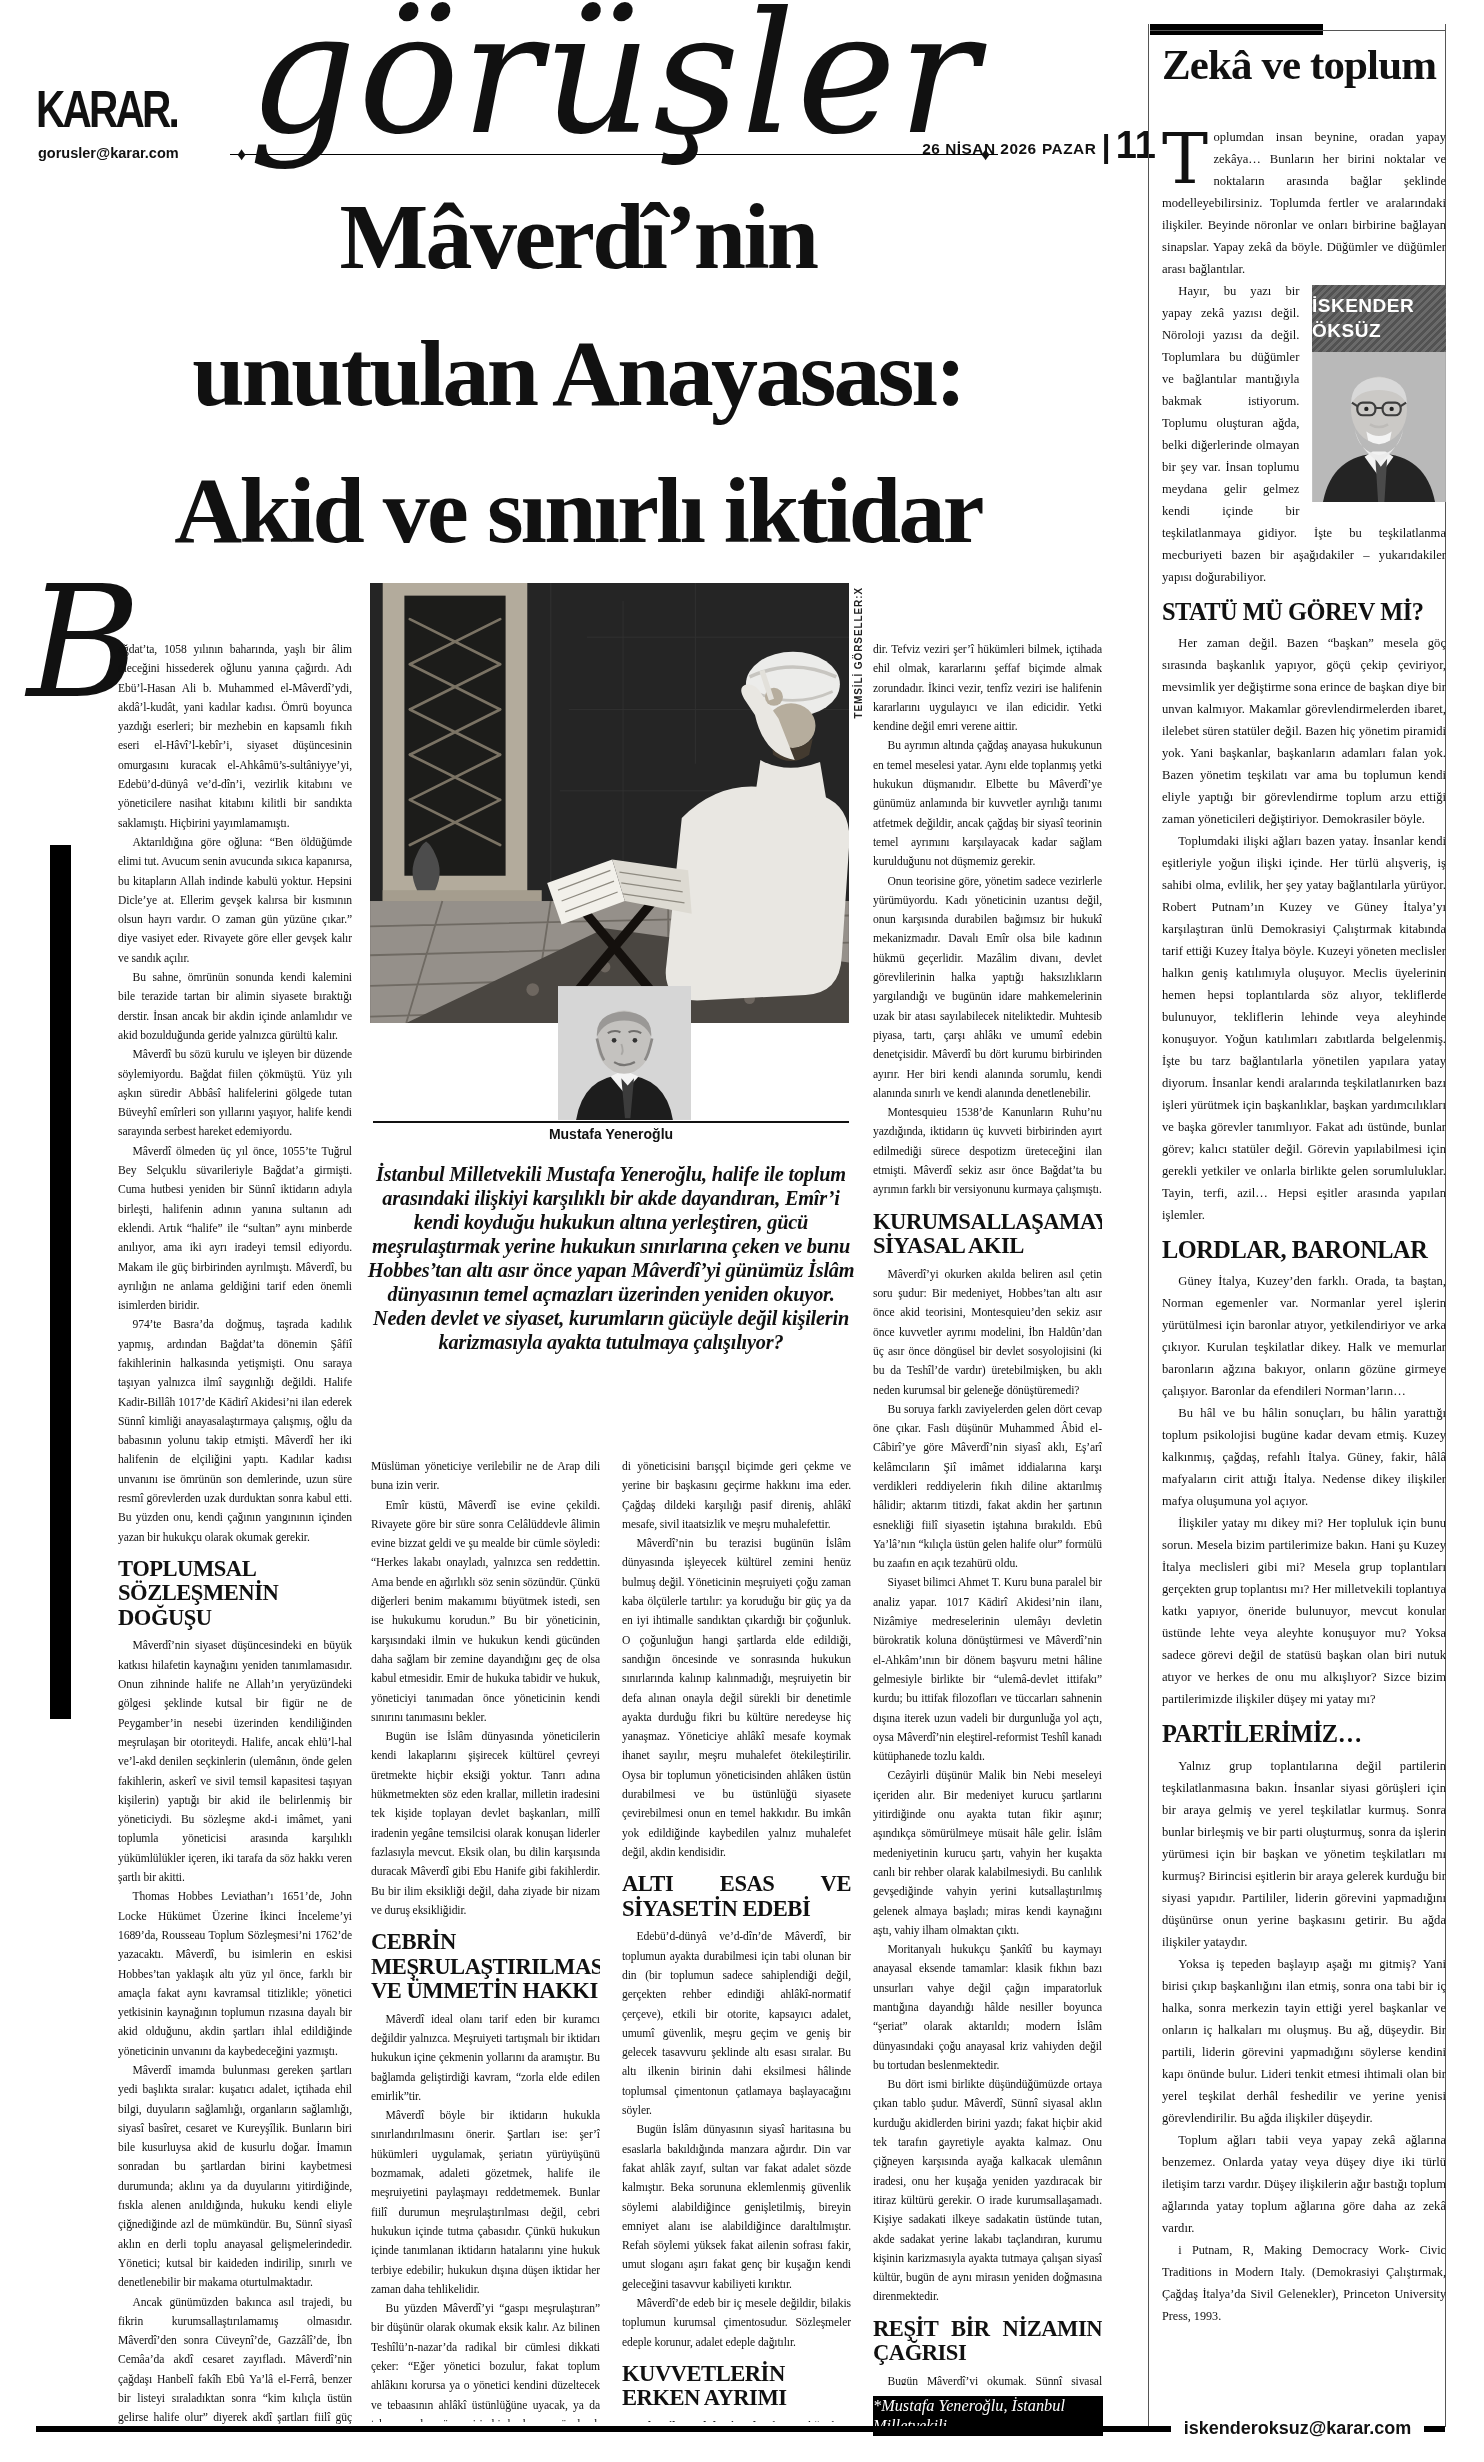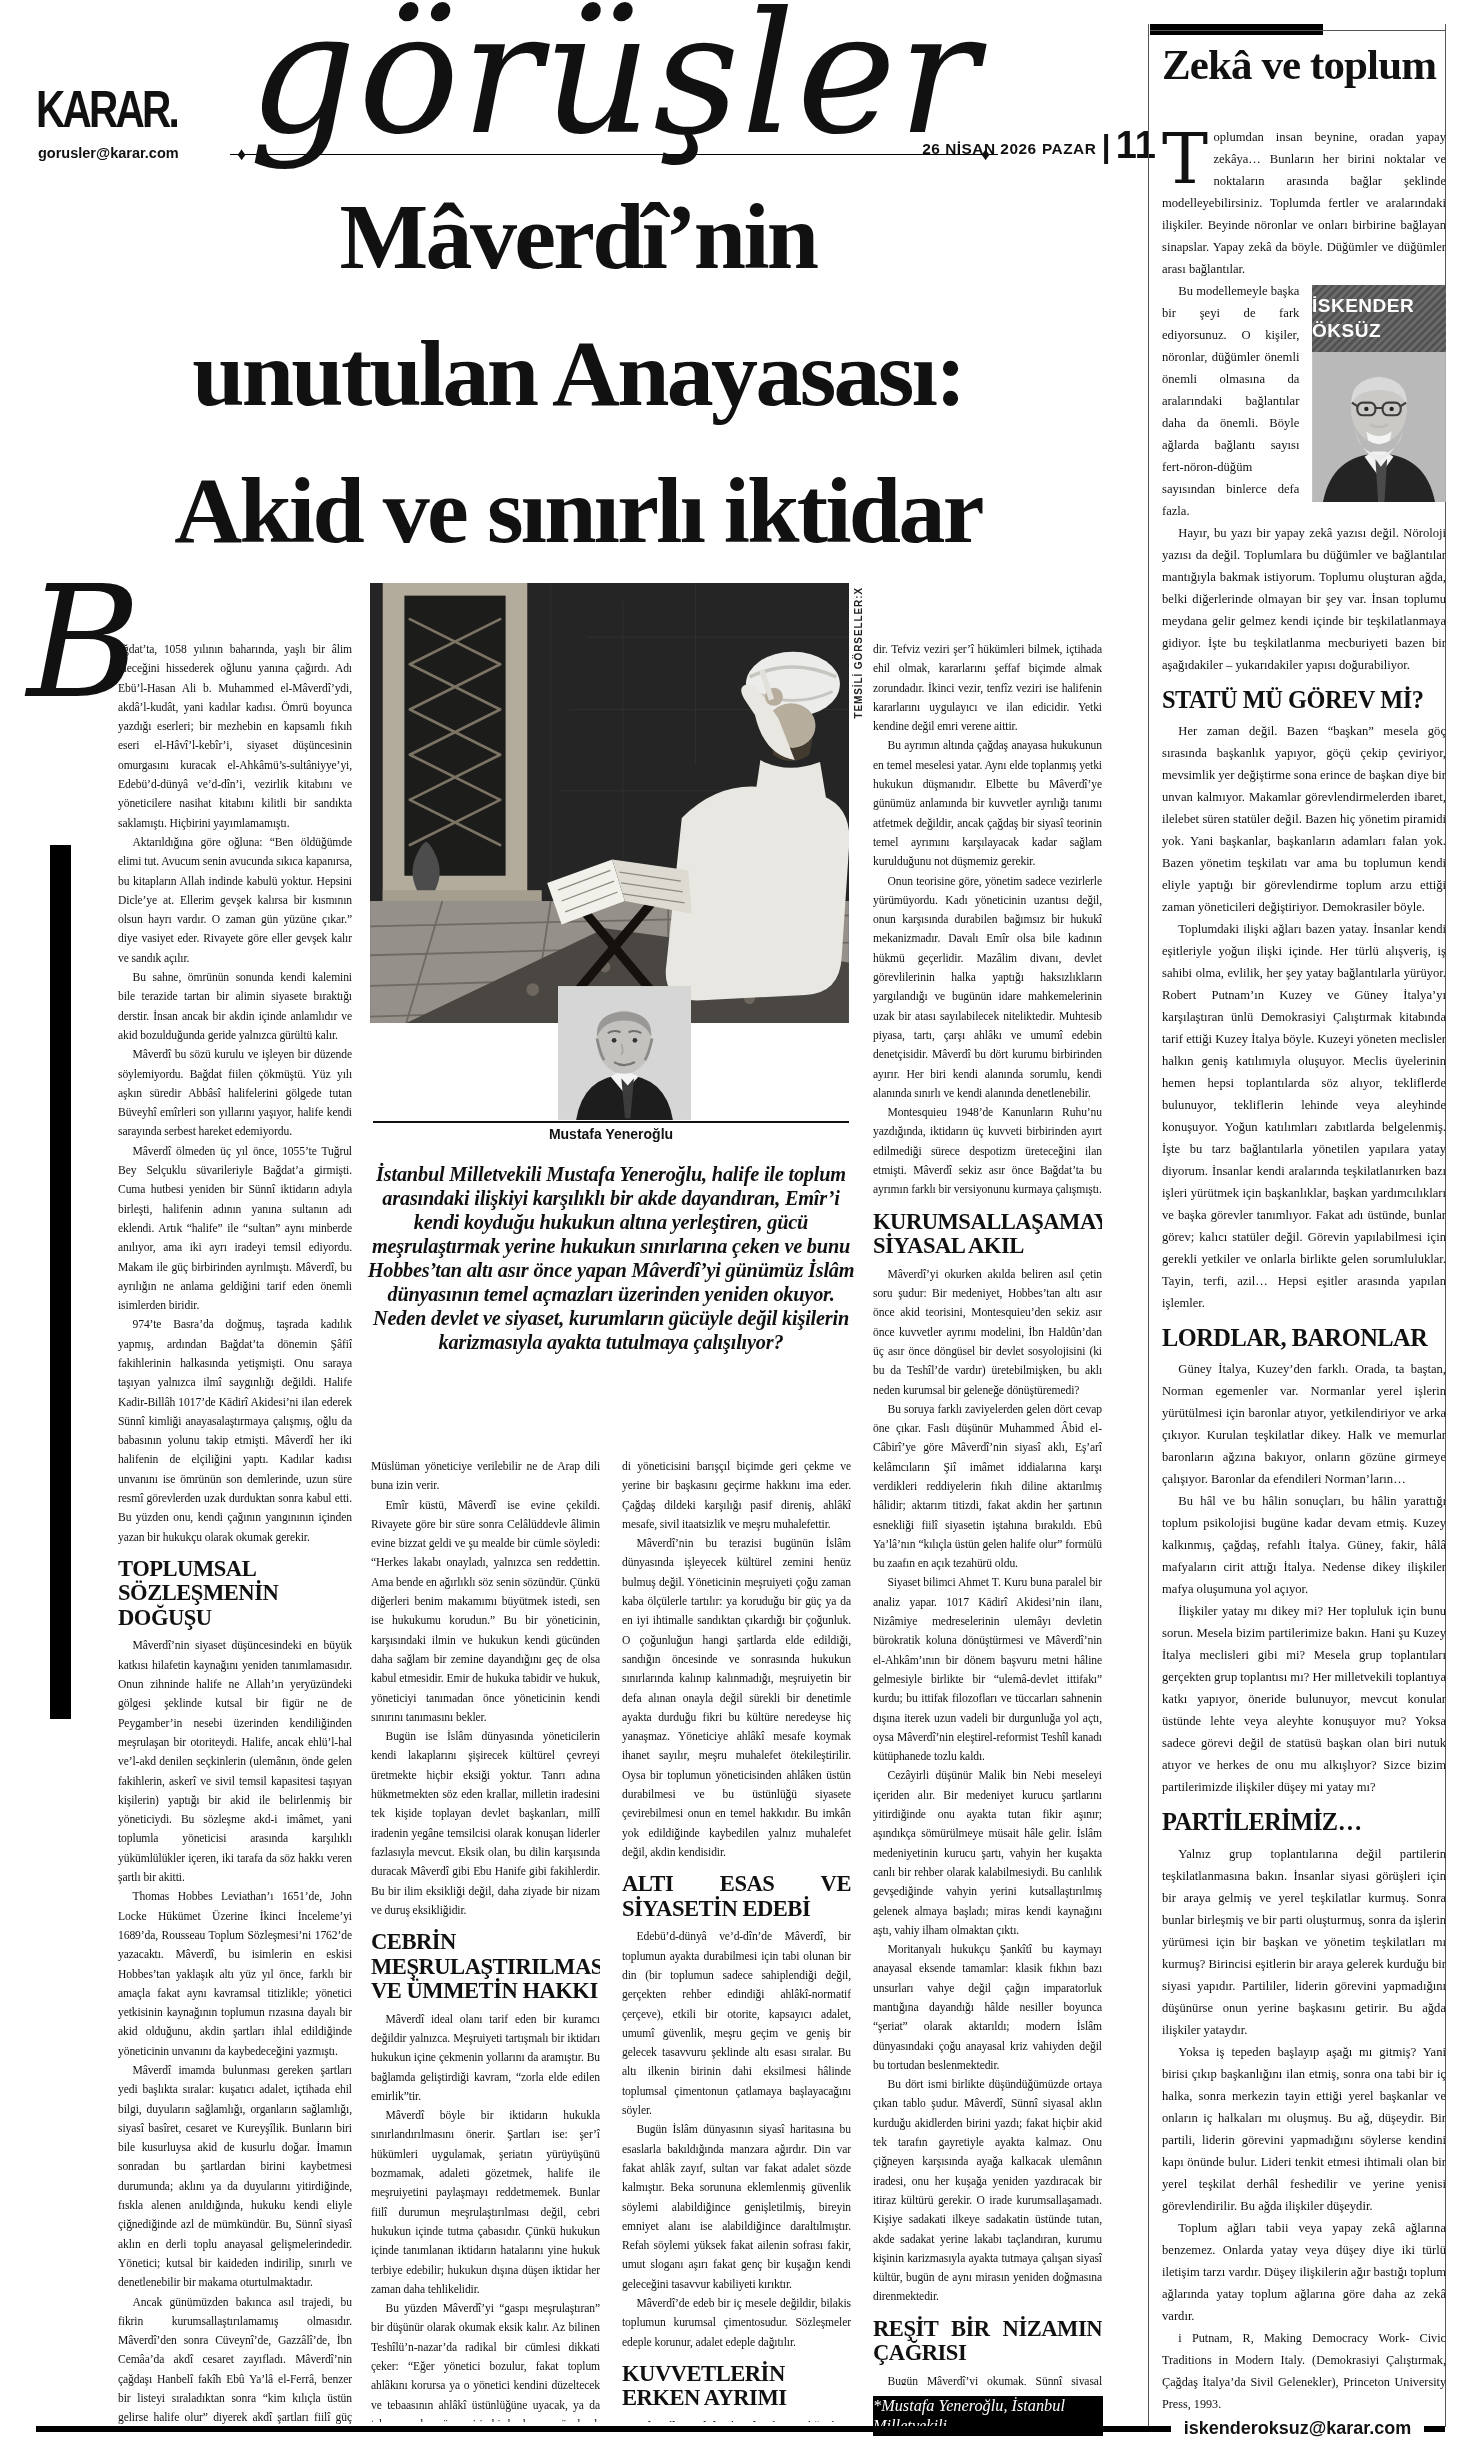--- a/index.html
+++ b/index.html
@@ -133,21 +133,21 @@
       <p class="">Edebü’d-dünyâ ve’d-dîn’de Mâverdî, bir toplumun ayakta durabilmesi için tabi olunan bir din (bir toplumun sadece sahiplendiği değil, gerçekten rehber edindiği ahlâkî-normatif çerçeve), etkili bir otorite, kapsayıcı adalet, umumî güvenlik, meşru geçim ve geniş bir gelecek tasavvuru şeklinde altı esası sıralar. Bu altı ilkenin birinin dahi eksilmesi hâlinde toplumsal çimentonun çatlamaya başlayacağını söyler.</p>
       <p class="">Bugün İslâm dünyasının siyasî haritasına bu esaslarla bakıldığında manzara ağırdır. Din var fakat ahlâk zayıf, sultan var fakat adalet sözde kalmıştır. Beka sorununa eklemlenmiş güvenlik söylemi alabildiğince genişletilmiş, bireyin emniyet alanı ise alabildiğince daraltılmıştır. Refah söylemi yüksek fakat ailenin sofrası fakir, umut sloganı aşırı fakat genç bir kuşağın kendi geleceğini tasavvur kabiliyeti kırıktır.</p>
       <p class="">Mâverdî’de edeb bir iç mesele değildir, bilakis toplumun kurumsal çimentosudur. Sözleşmeler edeple korunur, adalet edeple dağıtılır.</p>
       <h3 class="sub">KUVVETLERİN ERKEN AYRIMI</h3>
       <p class="">Mâverdî, Kavânînü’l-vizâre’de vezirliği ikiye ayırır: vezâret-i tefvîz ve vezâret-i tenfîz. İlki, halifenin geniş yetkili temsilcisidir; atama yapabilir, ferman çıkarabilir, özerk karar alabilir. Fakat bu yetki bedelsiz değil-</p>
     </div>
   <div id="col4" class="abs bodycol">
       <p class="noind ">dir. Tefviz veziri şer’î hükümleri bilmek, içtihada ehil olmak, kararlarını şeffaf biçimde almak zorundadır. İkinci vezir, tenfîz veziri ise halifenin kararlarını uygulayıcı ve ilan edicidir. Yetki kendine değil emri verene aittir.</p>
       <p class="">Bu ayrımın altında çağdaş anayasa hukukunun en temel meselesi yatar. Aynı elde toplanmış yetki hukukun düşmanıdır. Elbette bu Mâverdî’ye günümüz anlamında bir kuvvetler ayrılığı tanımı atfetmek değildir, ancak çağdaş bir siyasî teorinin temel ayrımını karşılayacak kadar sağlam kurulduğunu not düşmemiz gerekir.</p>
       <p class="">Onun teorisine göre, yönetim sadece vezirlerle yürümüyordu. Kadı yöneticinin uzantısı değil, onun karşısında durabilen bağımsız bir hukukî mekanizmadır. Davalı Emîr olsa bile kadının hükmü geçerlidir. Mazâlim divanı, devlet görevlilerinin halka yaptığı haksızlıkların yargılandığı ve bugünün idare mahkemelerinin uzak bir atası sayılabilecek niteliktedir. Muhtesib piyasa, tartı, çarşı ahlâkı ve umumî edebin denetçisidir. Mâverdî bu dört kurumu birbirinden ayırır. Her biri kendi alanında sorumlu, kendi alanında sınırlı ve kendi alanında denetlenebilir.</p>
-      <p class="">Montesquieu 1948’de Kanunların Ruhu’nu yazdığında, iktidarın üç kuvveti birbirinden ayırt edilmediği sürece despotizm üreteceğini ilan etmişti. Mâverdî sekiz asır önce Bağdat’ta bu ayrımın farklı bir versiyonunu kurmaya çalışmıştı.</p>
+      <p class="">Montesquieu 1538’de Kanunların Ruhu’nu yazdığında, iktidarın üç kuvveti birbirinden ayırt edilmediği sürece despotizm üreteceğini ilan etmişti. Mâverdî sekiz asır önce Bağdat’ta bu ayrımın farklı bir versiyonunu kurmaya çalışmıştı.</p>
       <h3 class="sub">KURUMSALLAŞAMAYAN SİYASAL AKIL</h3>
       <p class="">Mâverdî’yi okurken akılda beliren asıl çetin soru şudur: Bir medeniyet, Hobbes’tan altı asır önce akid teorisini, Montesquieu’den sekiz asır önce kuvvetler ayrımı modelini, İbn Haldûn’dan üç asır önce döngüsel bir devlet sosyolojisini (ki bu da Teshîl’de vardır) üretebilmişken, bu aklı neden kurumsal bir geleneğe dönüştüremedi?</p>
       <p class="">Bu soruya farklı zaviyelerden gelen dört cevap öne çıkar. Faslı düşünür Muhammed Âbid el-Câbirî’ye göre Mâverdî’nin siyasî aklı, Eş’arî kelâmcıların Şiî imâmet iddialarına karşı verdikleri reddiyelerin fıkıh diline aktarılmış hâlidir; aktarım titizdi, fakat akdin her şartının esnekliği fiilî siyasetin iştahına bırakıldı. Ebû Ya’lâ’nın “kılıçla üstün gelen halife olur” formülü bu zaafın en açık tezahürü oldu.</p>
       <p class="">Siyaset bilimci Ahmet T. Kuru buna paralel bir analiz yapar. 1017 Kādirî Akidesi’nin ilanı, Nizâmiye medreselerinin ulemâyı devletin bürokratik koluna dönüştürmesi ve Mâverdî’nin el-Ahkâm’ının bir dönem başvuru metni hâline gelmesiyle birlikte bir “ulemâ-devlet ittifakı” kurdu; bu ittifak filozofları ve tüccarları sahnenin dışına iterek uzun vadeli bir durgunluğa yol açtı, oysa Mâverdî’nin eleştirel-reformist Teshîl kanadı kütüphanede tozlu kaldı.</p>
       <p class="">Cezâyirli düşünür Malik bin Nebi meseleyi içeriden alır. Bir medeniyet kurucu şartlarını yitirdiğinde onu ayakta tutan fikir aşınır; aşındıkça sömürülmeye müsait hâle gelir. İslâm medeniyetinin kurucu şartı, vahyin her kuşakta canlı bir rehber olarak kalabilmesiydi. Bu canlılık gevşediğinde vahyin yerini kutsallaştırılmış gelenek almaya başladı; miras kendi kaynağını aştı, vahiy ilham olmaktan çıktı.</p>
       <p class="">Moritanyalı hukukçu Şankîtî bu kaymayı anayasal eksende tamamlar: klasik fıkhın bazı unsurları vahye değil çağın imparatorluk mantığına dayandığı hâlde nesiller boyunca “şeriat” olarak aktarıldı; modern İslâm dünyasındaki çoğu anayasal kriz vahiyden değil bu tortudan beslenmektedir.</p>
       <p class="">Bu dört ismi birlikte düşündüğümüzde ortaya çıkan tablo şudur. Mâverdî, Sünnî siyasal aklın kurduğu akidlerden birini yazdı; fakat hiçbir akid tek tarafın gayretiyle ayakta kalmaz. Onu çiğneyen karşısında ayağa kalkacak ulemânın iradesi, onu her kuşağa yeniden yazdıracak bir itiraz kültürü gerekir. O irade kurumsallaşamadı. Kişiye sadakati ilkeye sadakatin üstünde tutan, akde sadakat yerine lakabı taçlandıran, kurumu kişinin karizmasıyla ayakta tutmaya çalışan siyasî kültür, bugün de aynı mirasın yeniden doğmasına direnmektedir.</p>
       <h3 class="sub">REŞİT BİR NİZAMIN ÇAĞRISI</h3>
       <p class="">Bugün Mâverdî’yi okumak, Sünnî siyasal düşüncenin anayasal mirasını hatırlama çağrısıdır. Sözleşmeyle bağlı yönetim, şartlı halifelik, hukukla çevrelenmiş emîrlik, kuvvetlerin erken ayrımı… bunların hepsi bin yıl önce Bağdat’ta bir hukukçunun masasında vardı.</p>
     </div>
@@ -250,21 +250,20 @@
           <rect x="50" y="56" width="20" height="14" rx="6" fill="none" stroke="#3d3d3d" stroke-width="2.4"></rect>
           <rect x="78" y="56" width="20" height="14" rx="6" fill="none" stroke="#3d3d3d" stroke-width="2.4"></rect>
           <path d="M70 62 L78 62 M50 60 L44 56 M98 60 L104 56" stroke="#3d3d3d" stroke-width="2.4"></path>
           <circle cx="60" cy="63" r="2.4" fill="#222"></circle>
             <circle cx="88" cy="63" r="2.4" fill="#222"></circle>
           <path d="M64 80 q10 6 20 0" stroke="#bdbbb8" stroke-width="3" fill="none"></path>
         </svg>
       </div>
     </div>
     <div>
-        <p class="">Bu modellemeyle başka bir şeyi de fark ediyorsunuz. O kişiler, nöronlar, düğümler önemli önemli olmasına da aralarındaki bağlantılar daha da önemli. Böyle ağlarda bağlantı sayısı fert-nöron-düğüm sayısından binlerce defa fazla.</p>
         <p class="">Hayır, bu yazı bir yapay zekâ yazısı değil. Nöroloji yazısı da değil. Toplumlara bu düğümler ve bağlantılar mantığıyla bakmak istiyorum. Toplumu oluşturan ağda, belki diğerlerinde olmayan bir şey var. İnsan toplumu meydana gelir gelmez kendi içinde bir teşkilatlanmaya gidiyor. İşte bu teşkilatlanma mecburiyeti bazen bir aşağıdakiler – yukarıdakiler yapısı doğurabiliyor.</p>
         <h3 class="sub">STATÜ MÜ GÖREV Mİ?</h3>
         <p class="">Her zaman değil. Bazen “başkan” mesela göç sırasında başkanlık yapıyor, göçü çekip çeviriyor, mevsimlik yer değiştirme sona erince de başkan diye bir unvan kalmıyor. Makamlar görevlendirmelerden ibaret, ilelebet süren statüler değil. Bazen hiç yönetim piramidi yok. Yani başkanlar, başkanların adamları falan yok. Bazen yönetim teşkilatı var ama bu toplumun kendi eliyle yaptığı bir görevlendirme toplum arzu ettiği zaman yöneticileri değiştiriyor. Demokrasiler böyle.</p>
         <p class="">Toplumdaki ilişki ağları bazen yatay. İnsanlar kendi eşitleriyle yoğun ilişki içinde. Her türlü alışveriş, iş sahibi olma, evlilik, her şey yatay bağlantılarla yürüyor. Robert Putnam’ın Kuzey ve Güney İtalya’yı karşılaştıran ünlü Demokrasiyi Çalıştırmak kitabında tarif ettiği Kuzey İtalya böyle. Kuzeyi yöneten meclisler halkın geniş katılımıyla oluşuyor. Meclis üyelerinin hemen hepsi toplantılarda söz alıyor, tekliflerde bulunuyor, tekliflerin lehinde veya aleyhinde konuşuyor. Yoğun katılımları zabıtlarda belgelenmiş. İşte bu tarz bağlantılarla yönetilen yapılara yatay diyorum. İnsanlar kendi aralarında teşkilatlanırken bazı işleri yürütmek için başkanlıklar, başkan yardımcılıkları ve başka görevler tanımlıyor. Fakat adı üstünde, bunlar görev; kalıcı statüler değil. Görevin yapılabilmesi için gerekli yetkiler ve onlarla birlikte gelen sorumluluklar. Tayin, terfi, azil… Hepsi eşitler arasında yapılan işlemler.</p>
         <h3 class="sub">LORDLAR, BARONLAR</h3>
         <p class="">Güney İtalya, Kuzey’den farklı. Orada, ta baştan, Norman egemenler var. Normanlar yerel işlerin yürütülmesi için baronlar atıyor, yetkilendiriyor ve arka çıkıyor. Kurulan teşkilatlar dikey. Halk ve memurlar baronların ağzına bakıyor, onların gözüne girmeye çalışıyor. Baronlar da efendileri Norman’ların…</p>
         <p class="">Bu hâl ve bu hâlin sonuçları, bu hâlin yarattığı toplum psikolojisi bugüne kadar devam etmiş. Kuzey kalkınmış, çağdaş, refahlı İtalya. Güney, fakir, hâlâ mafyaların cirit attığı İtalya. Nedense dikey ilişkiler mafya oluşumuna yol açıyor.</p>
         <p class="">İlişkiler yatay mı dikey mi? Her topluluk için bunu sorun. Mesela bizim partilerimize bakın. Hani şu Kuzey İtalya meclisleri gibi mi? Mesela grup toplantıları gerçekten grup toplantısı mı? Her milletvekili toplantıya katkı yapıyor, öneride bulunuyor, mevcut konular üstünde lehte veya aleyhte konuşuyor mu? Yoksa sadece görevi değil de statüsü başkan olan biri nutuk atıyor ve herkes de onu mu alkışlıyor? Sizce bizim partilerimizde ilişkiler düşey mi yatay mı?</p>
         <h3 class="sub">PARTİLERİMİZ…</h3>
         <p class="">Yalnız grup toplantılarına değil partilerin teşkilatlanmasına bakın. İnsanlar siyasi görüşleri için bir araya gelmiş ve yerel teşkilatlar kurmuş. Sonra bunlar birleşmiş ve bir parti oluşturmuş, sonra da işlerin yürümesi için bir başkan ve yönetim teşkilatları mı kurmuş? Birincisi eşitlerin bir araya gelerek kurduğu bir siyasi yapıdır. Partililer, liderin görevini yapmadığını düşünürse onun yerine başkasını getirir. Bu ağda ilişkiler yataydır.</p>

